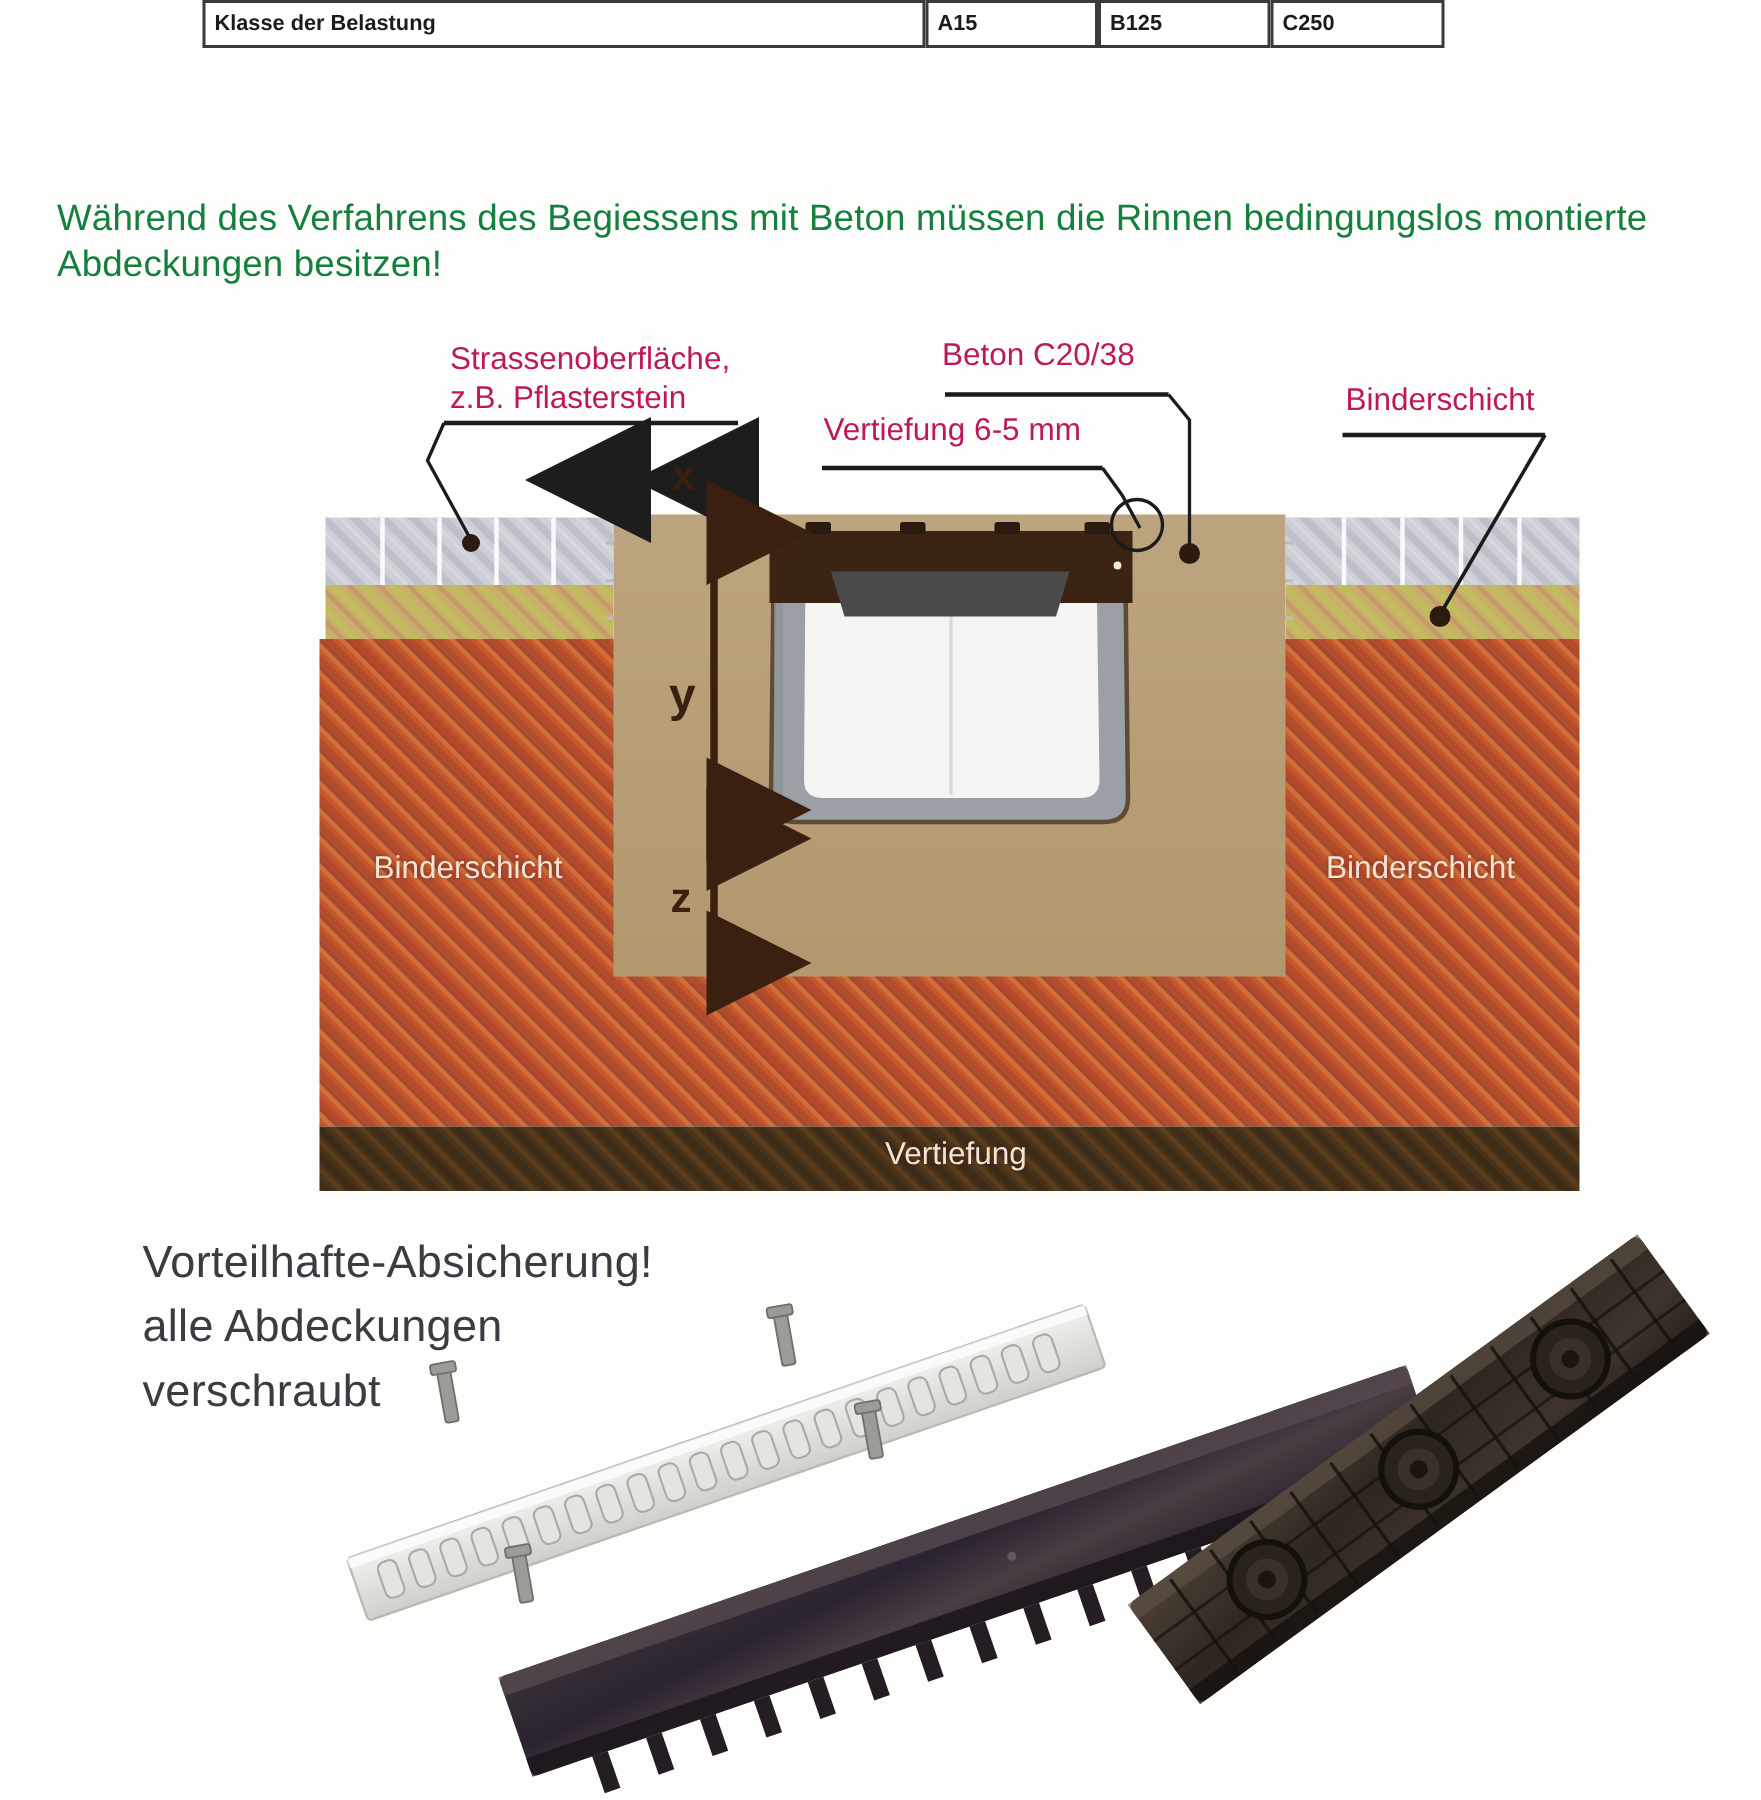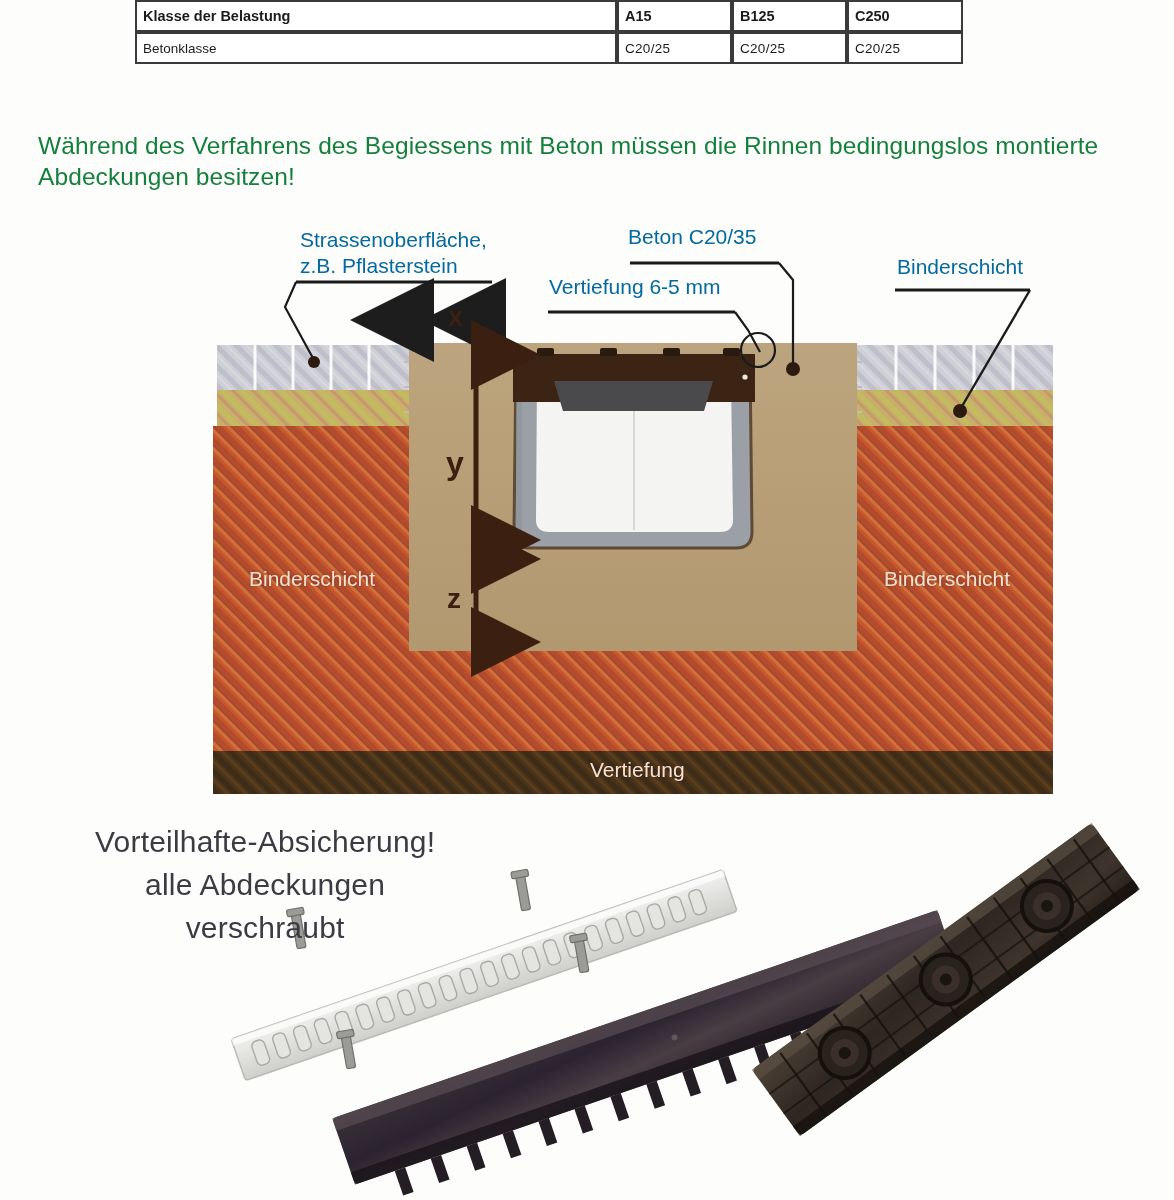--- a/index.html
+++ b/index.html
@@ -40,21 +40,21 @@
     font-family:"Liberation Sans", sans-serif;
     letter-spacing:.1px;
   }
 
   
   .diagram{position:absolute;left:0;top:212px;width:1174px;height:590px;}
   .dsvg{position:absolute;left:0;top:0;}
 
   .calloutText{
     position:absolute;
-    font-size:21px;line-height:26px;color:#0369a1;
+    font-size:21px;line-height:26px;color:#be185d;
     white-space:pre-line;
   }
   #co-strasse{left:300px;top:15px;}
   #co-beton{left:628px;top:12px;}
   #co-vertiefung{left:549px;top:62px;}
   #co-binder-r{left:897px;top:42px;}
 
   .dimLetter{
     position:absolute;font-weight:bold;color:#3b2012;
     font-family:"Liberation Sans", sans-serif;
@@ -65,21 +65,21 @@
 
   .soilLabel{
     position:absolute;color:#f4e3d4;font-size:21px;
     text-shadow:0 0 3px rgba(60,20,10,.45);
   }
   #sl-left{left:249px;top:355px;}
   #sl-right{left:884px;top:355px;}
   #sl-unter{left:590px;top:546px;}
 
   
-  .bottom{position:absolute;left:0;top:800px;width:1174px;height:400px;text-align:center;}
+  .bottom{position:absolute;left:0;top:800px;width:1174px;height:400px;}
   .prodText{
     position:absolute;font-size:30px;line-height:43px;color:#3b3b44;
     white-space:pre-line;letter-spacing:.2px;
   }
   #pt-left{left:95px;top:20px;}
   #pt-right{left:778px;top:22px;}
   .psvg{position:absolute;left:0;top:0;}
 </style>
 </head>
 <body>
@@ -91,26 +91,20 @@
         <col class="c2">
         <col class="c3">
         <col class="c4">
       </colgroup>
     <tbody>
       <tr class="head">
         <td class="lbl">Klasse der Belastung</td>
         <td class="val">A15</td>
         <td class="val">B125</td>
         <td class="val">C250</td>
-      </tr>
-      <tr>
-        <td class="lbl">Betonklasse</td>
-        <td class="val grey">C20/25</td>
-        <td class="val grey">C20/25</td>
-        <td class="val grey">C20/25</td>
       </tr>
     </tbody>
   </table>
 </div>
 
 <div class="intro">Während des Verfahrens des Begiessens mit Beton müssen die Rinnen bedingungslos montierte Abdeckungen besitzen!</div>
 
 <div class="diagram">
 
   <svg class="dsvg" width="1174" height="590" viewBox="0 0 1174 590">
@@ -253,21 +247,21 @@
       <circle cx="758" cy="138" r="17" fill="none" stroke="#1b1b1b" stroke-width="2.2"></circle>
 
       <path d="M895,78 L1030,78" stroke-width="3"></path>
       <path d="M1030,78 L961,196" stroke-width="2.4"></path>
       <circle cx="960" cy="199" r="7" fill="#2a1a10" stroke="none"></circle>
     </g>
   </svg>
 
   <div class="calloutText" id="co-strasse">Strassenoberfläche,
 z.B. Pflasterstein</div>
-  <div class="calloutText" id="co-beton">Beton C20/35</div>
+  <div class="calloutText" id="co-beton">Beton C20/38</div>
   <div class="calloutText" id="co-vertiefung">Vertiefung 6-5 mm</div>
   <div class="calloutText" id="co-binder-r">Binderschicht</div>
 
   <div class="dimLetter" id="dim-x">x</div>
   <div class="dimLetter" id="dim-y">y</div>
   <div class="dimLetter" id="dim-z">z</div>
 
   <div class="soilLabel" id="sl-left">Binderschicht</div>
   <div class="soilLabel" id="sl-right">Binderschicht</div>
   <div class="soilLabel" id="sl-unter">Vertiefung</div>

